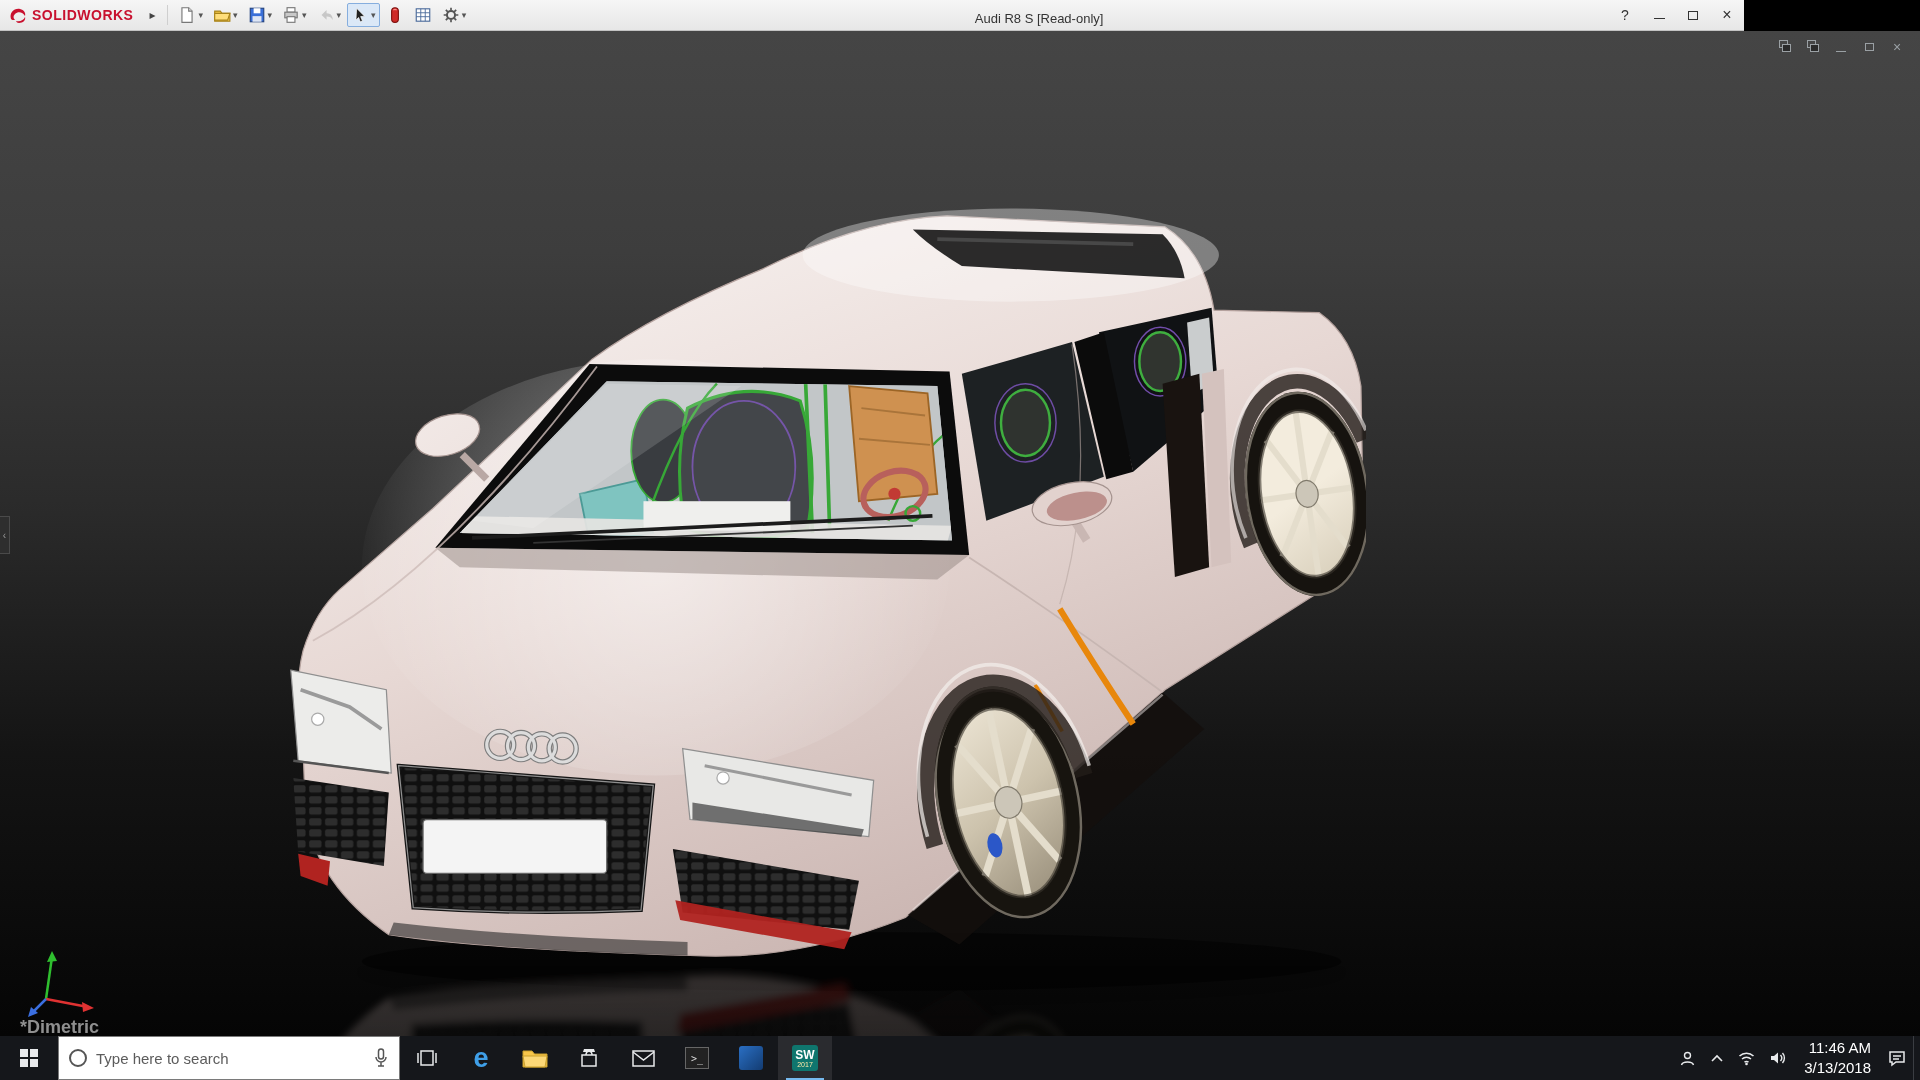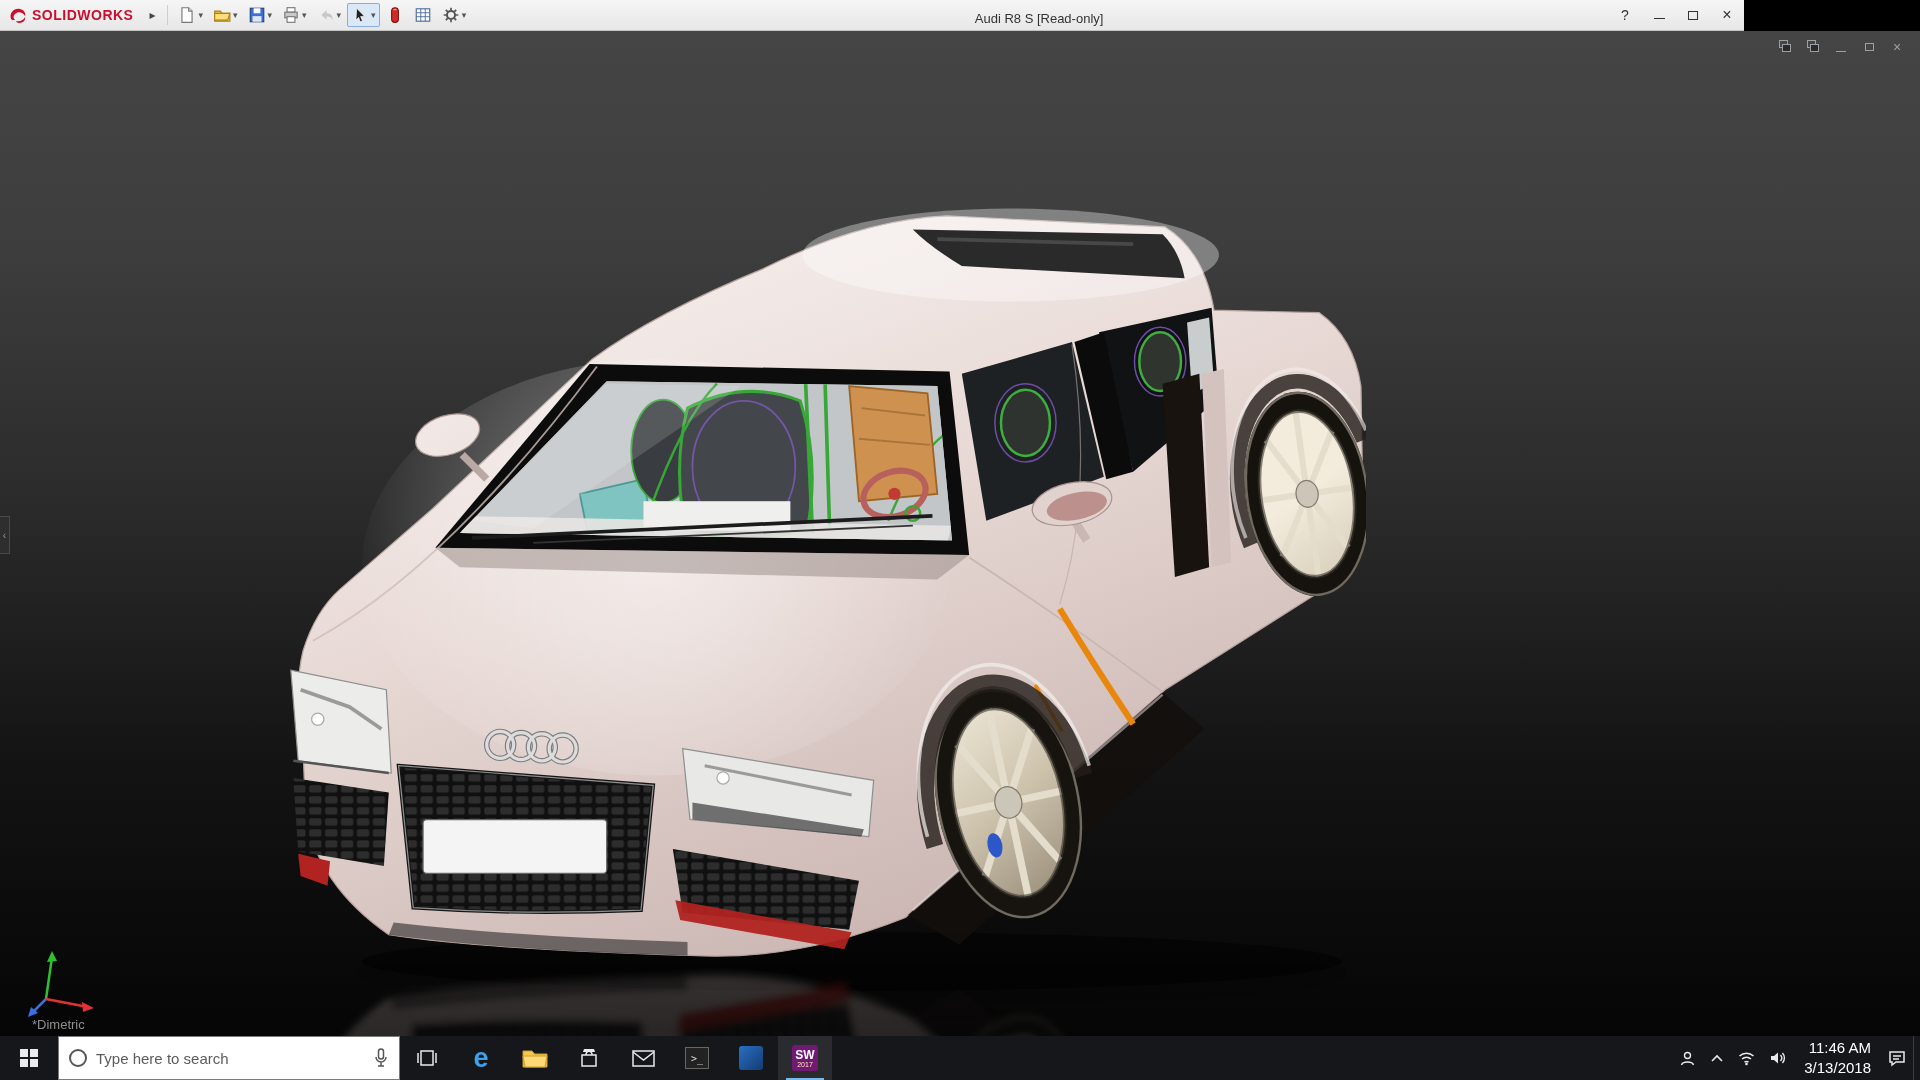--- a/index.html
+++ b/index.html
@@ -44,21 +44,21 @@
   .dc .sq.front { position:absolute; left:6px; top:5px; background:#2a2a2a; }
   .dc .bar { width:10px; height:1px; background:#9aa0a4; margin-top:8px; }
   .dc.close-x { font-size:14px; color:#9aa0a4; }
   .dc-wrap { position:relative; width:18px; height:16px; }
 
   .panel-tab { position:absolute; left:0; top:485px; width:10px; height:38px;
                background:#2e2e2e; border:1px solid #4a4a4a; border-left:none;
                color:#9a9a9a; font-size:10px; display:flex; align-items:center; justify-content:center; }
 
   .triad { position:absolute; left:22px; top:912px; }
-  .orientation { position:absolute; left:32px; top:986px; color:#8f8f8f; font-size:13px; }
+  .orientation { position:absolute; left:20px; top:986px; color:#8f8f8f; font-size:18px;font-weight:bold; }
 
   
   .taskbar { position:absolute; bottom:0; left:0; width:1920px; height:44px;
              background:#15171b; display:flex; align-items:stretch; }
   .start-btn { width:58px; display:flex; align-items:center; justify-content:center; }
   .win-logo { display:grid; grid-template-columns:8px 8px; grid-template-rows:8px 8px; gap:1.5px; }
   .win-logo span { background:#e8eaec; }
   .search-box { width:342px; background:#ffffff; border:1px solid #7a7a7a;
                 display:flex; align-items:center; padding:0 10px; gap:9px; }
   .cortana-ring { width:18px; height:18px; border:2px solid #555; border-radius:50%; flex:none; }
@@ -68,21 +68,21 @@
   .tb-apps { display:flex; align-items:stretch; }
   .app { width:54px; display:flex; align-items:center; justify-content:center; position:relative; }
   .app.active { background:rgba(255,255,255,.09); }
   .app.active::after { content:""; position:absolute; left:8px; right:8px; bottom:0;
                        height:2px; background:#76b9ed; }
   .edge-e { color:#3f9fe8; font-size:27px; font-weight:bold; line-height:1; }
   .console-icon { width:24px; height:22px; background:#222; border:1px solid #666;
                   color:#ddd; font-size:10px; display:flex; align-items:center; justify-content:center;
                   font-family:"DejaVu Sans Mono", monospace; }
   .blue-app-icon { width:24px; height:24px; background:linear-gradient(135deg,#2a6fc4,#133c72); border-radius:3px; }
-  .sw-icon { width:26px; height:26px; background:#701a75; border-radius:3px; color:#fff;
+  .sw-icon { width:26px; height:26px; background:#0f766e; border-radius:3px; color:#fff;
              display:flex; flex-direction:column; align-items:center; justify-content:center; line-height:1; }
   .sw-icon .sw-top { font-size:12px; font-weight:bold; }
   .sw-icon .sw-year { font-size:7px; color:#ffe9a8; }
   .tb-spring { flex:1; }
   .tray { display:flex; align-items:stretch; }
   .tray-item { display:flex; align-items:center; justify-content:center; padding:0 7px; }
   .clock { display:flex; flex-direction:column; justify-content:center; align-items:flex-end;
            color:#fff; font-size:15px; line-height:1.35; padding:0 10px; }
   .show-desktop { width:7px; border-left:1px solid #3a3d42; }
 </style>

